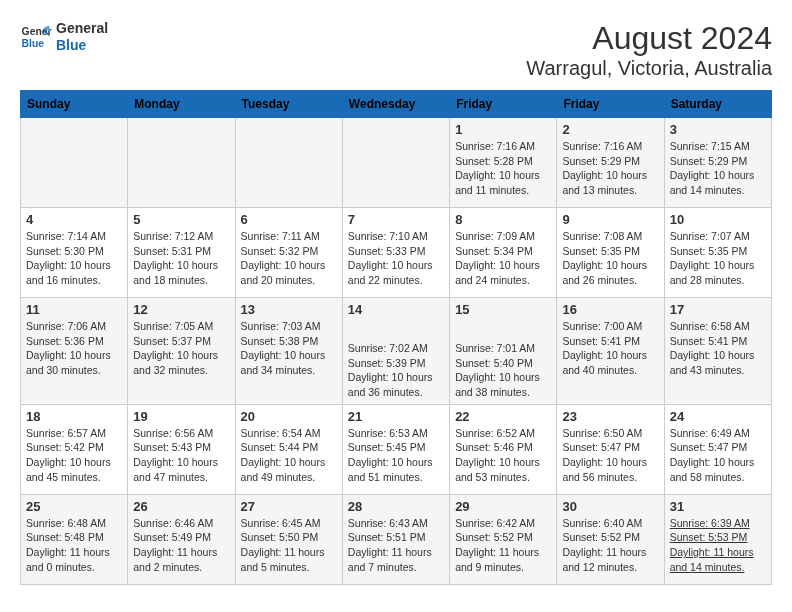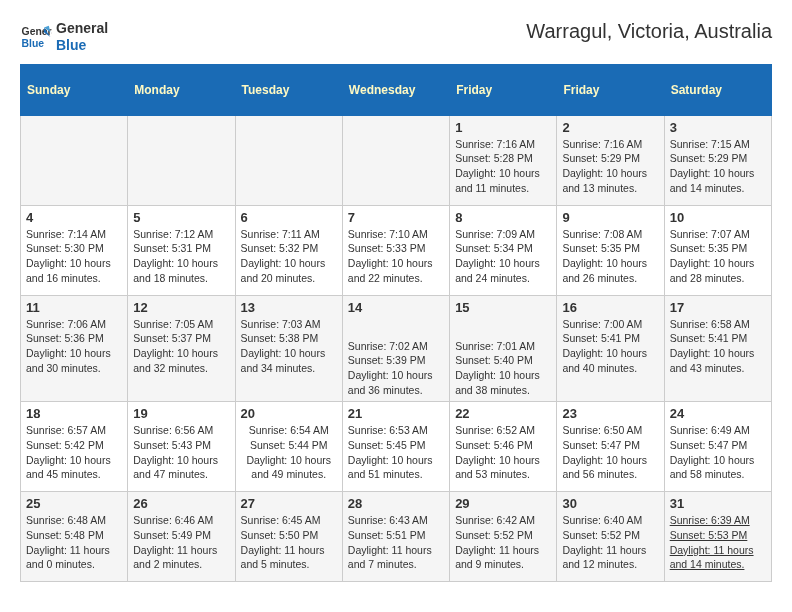--- a/index.html
+++ b/index.html
@@ -47,23 +47,23 @@
       font-weight: normal;
       color: #333;
     }
     table {
       width: 100%;
       border-collapse: collapse;
       font-size: 11px;
     }
     thead tr th {
       background: #1a6bb5;
-      color: #fef9c3;
+      color: #000000;
       text-align: left;
-      padding: 18px 6px;
+      padding: 6px 6px;
       font-size: 12px;
       font-weight: bold;
       border: 1px solid #1a6bb5;
     }
     tbody tr td {
       vertical-align: top;
       padding: 4px 5px;
       border: 1px solid #ccc;
       min-height: 80px;
       height: 90px;
@@ -101,20 +101,21 @@
       <text x="2" y="32" font-size="13" font-weight="bold" fill="#1a6bb5">Blue</text>
       <polygon points="30,8 38,20 30,14" fill="#1a6bb5"></polygon>
       <polygon points="30,8 36,6 38,14" fill="#4a9fd5"></polygon>
     </svg>
     <div class="logo-text">
       <div>General</div>
       <div><span>Blue</span></div>
     </div>
   </div>
   <div class="title-block">
+    <h1>August 2024</h1>
     <h2>Warragul, Victoria, Australia</h2>
   </div>
 </div>
 
 <table>
   <thead>
     <tr>
     <th>Sunday</th>
         <th>Monday</th>
         <th>Tuesday</th>
@@ -264,21 +265,21 @@
         </td>
         <td>
           <span class="day-num">19</span>
           <div class="day-info" style="white-space: pre-line;">Sunrise: 6:56 AM
 Sunset: 5:43 PM
 Daylight: 10 hours
 and 47 minutes.</div>
         </td>
         <td>
           <span class="day-num">20</span>
-          <div class="day-info" style="white-space: pre-line; text-align: center;">Sunrise: 6:54 AM
+          <div class="day-info" style="white-space: pre-line;">Sunrise: 6:54 AM
 Sunset: 5:44 PM
 Daylight: 10 hours
 and 49 minutes.</div>
         </td>
         <td>
           <span class="day-num">21</span>
           <div class="day-info" style="white-space: pre-line;">Sunrise: 6:53 AM
 Sunset: 5:45 PM
 Daylight: 10 hours
 and 51 minutes.</div>

